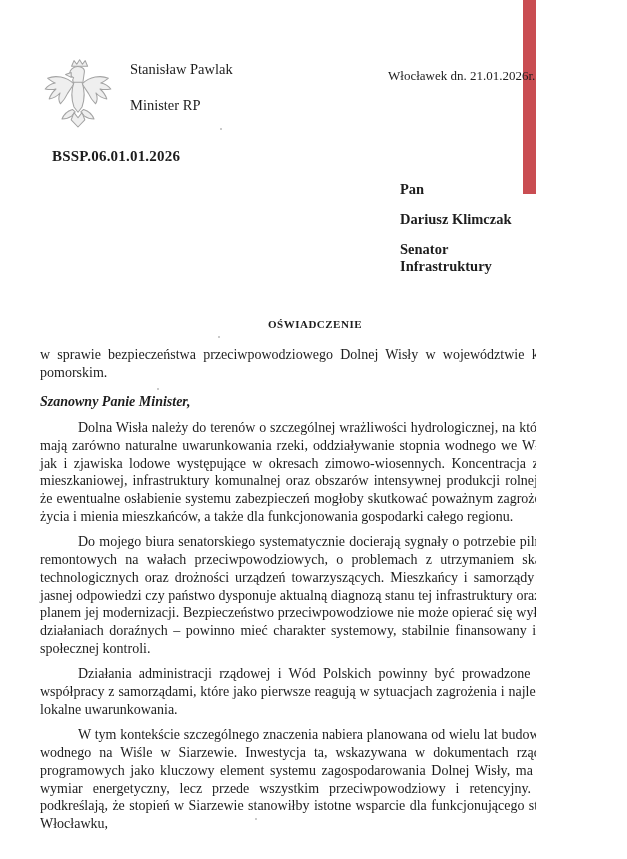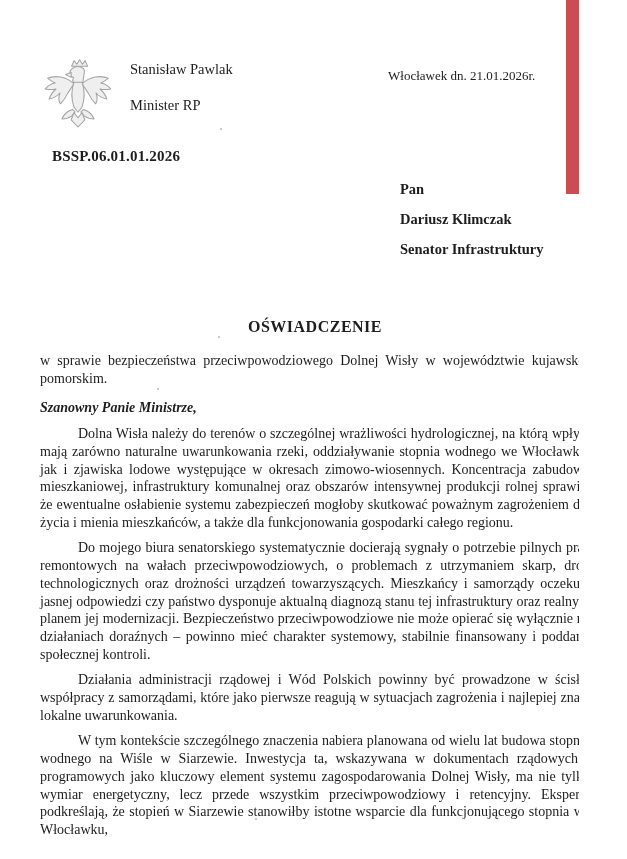--- a/index.html
+++ b/index.html
@@ -3,21 +3,20 @@
 <meta charset="utf-8">
 <style>
   html,body{margin:0;padding:0;background:#ffffff;}
   .page{
     position:relative;
     width:536px;height:859px;
     background:#ffffff;
     font-family:"Liberation Serif", serif;
     color:#1d1d1d;
     overflow:hidden;
-    padding-left:43px;
   }
   .red-bar{
     position:absolute;top:0;right:0;
     width:13px;height:194px;
     background:var(--accent,#c94d52);
   }
   .emblem{
     position:absolute;left:42px;top:50px;
     width:72px;height:98px;
   }
@@ -38,21 +37,21 @@
   .recipient{
     position:absolute;left:400px;top:181px;
     font-weight:bold;font-size:14.5px;line-height:17px;
   }
   .recipient div{margin-bottom:13px;}
   .body-text{
     position:absolute;left:40px;top:318px;width:550px;
     font-size:14px;
   }
   .doc-title{
-    text-align:center;font-size:16px;font-weight:bold;
+    text-align:center;font-size:11px;font-weight:bold;
     letter-spacing:.5px;margin:0 0 14px 0;
   }
   .subject{
     text-align:justify;line-height:17.6px;margin:16px 0 12px 0;
   }
   .greeting{
     font-weight:bold;font-style:italic;margin:0 0 8px 0;line-height:18px;
   }
   .para{
     text-align:justify;text-indent:38px;line-height:17.7px;
@@ -97,21 +96,21 @@
 
   <div class="recipient">
     <div>Pan</div>
     <div>Dariusz Klimczak</div>
     <div>Senator Infrastruktury</div>
   </div>
 
   <div class="body-text">
     <h1 class="doc-title">OŚWIADCZENIE</h1>
     <p class="subject">w sprawie bezpieczeństwa przeciwpowodziowego Dolnej Wisły w województwie kujawsko-pomorskim.</p>
-    <p class="greeting">Szanowny Panie Ministrze,</p>
+    <p class="greeting">Szanowny Panie Minister,</p>
     <p class="para">Dolna Wisła należy do terenów o szczególnej wrażliwości hydrologicznej, na którą wpływ mają zarówno naturalne uwarunkowania rzeki, oddziaływanie stopnia wodnego we Włocławku, jak i zjawiska lodowe występujące w okresach zimowo-wiosennych. Koncentracja zabudowy mieszkaniowej, infrastruktury komunalnej oraz obszarów intensywnej produkcji rolnej sprawia, że ewentualne osłabienie systemu zabezpieczeń mogłoby skutkować poważnym zagrożeniem dla życia i mienia mieszkańców, a także dla funkcjonowania gospodarki całego regionu.</p>
     <p class="para">Do mojego biura senatorskiego systematycznie docierają sygnały o potrzebie pilnych prac remontowych na wałach przeciwpowodziowych, o problemach z utrzymaniem skarp, dróg technologicznych oraz drożności urządzeń towarzyszących. Mieszkańcy i samorządy oczekują jasnej odpowiedzi czy państwo dysponuje aktualną diagnozą stanu tej infrastruktury oraz realnym planem jej modernizacji. Bezpieczeństwo przeciwpowodziowe nie może opierać się wyłącznie na działaniach doraźnych – powinno mieć charakter systemowy, stabilnie finansowany i poddany społecznej kontroli.</p>
     <p class="para">Działania administracji rządowej i Wód Polskich powinny być prowadzone w ścisłej współpracy z samorządami, które jako pierwsze reagują w sytuacjach zagrożenia i najlepiej znają lokalne uwarunkowania.</p>
     <p class="para">W tym kontekście szczególnego znaczenia nabiera planowana od wielu lat budowa stopnia wodnego na Wiśle w Siarzewie. Inwestycja ta, wskazywana w dokumentach rządowych i programowych jako kluczowy element systemu zagospodarowania Dolnej Wisły, ma nie tylko wymiar energetyczny, lecz przede wszystkim przeciwpowodziowy i retencyjny. Eksperci podkreślają, że stopień w Siarzewie stanowiłby istotne wsparcie dla funkcjonującego stopnia we Włocławku,</p>
   </div>
 
   <div class="speck" style="left:220px;top:128px;"></div>
   <div class="speck" style="left:167px;top:159px;"></div>
   <div class="speck" style="left:157px;top:388px;"></div>
   <div class="speck" style="left:218px;top:336px;"></div>

